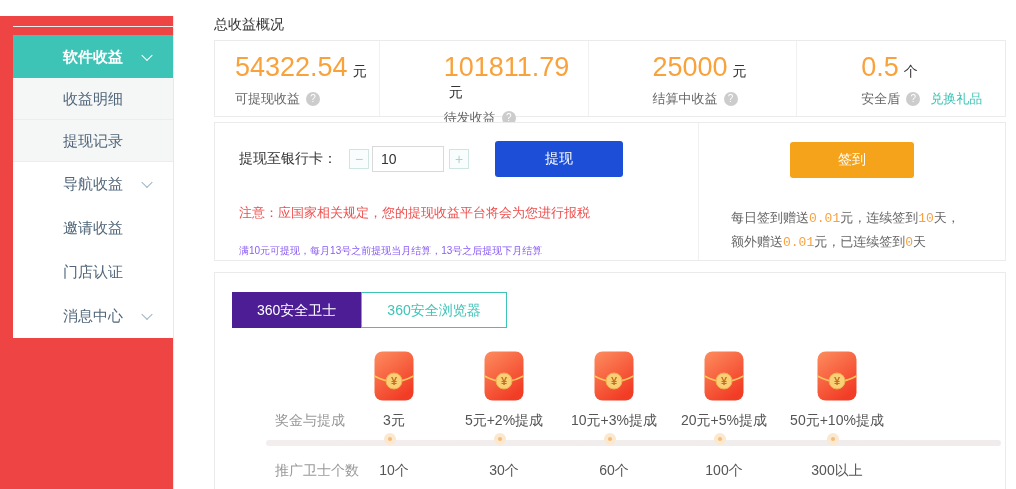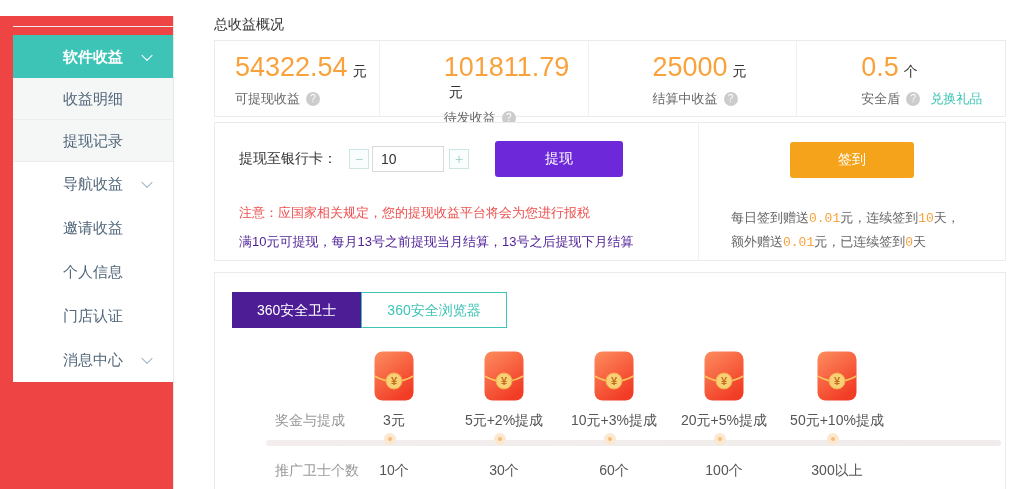--- a/index.html
+++ b/index.html
@@ -40,23 +40,23 @@
   .card.actions { top:122px; height:139px; display:flex; }
   .withdraw-pane { width:483px; padding:18px 0 0 24px; }
   .wd-row { display:flex; align-items:center; height:36px; }
   .wd-label { font-size:14px; color:#333; margin-right:12px; }
   .step-btn { width:20px; height:20px; border:1px solid #cfe5e1; background:#fafdfd;
     color:#a8d4cc; font-size:14px; line-height:18px; text-align:center; cursor:pointer; }
   .amount-input { width:72px; height:26px; border:1px solid #d9d9d9; margin:0 5px 0 3px;
     padding-left:8px; font-size:14px; color:#333; font-family:inherit; }
   .btn { border:none; border-radius:3px; color:#fff; font-size:14px; cursor:pointer;
     font-family:inherit; }
-  .btn.withdraw { width:128px; height:36px; background:#6d28d9; margin-left:26px; }
+  .btn.withdraw { width:128px; height:36px; background:#1d4ed8; margin-left:26px; }
   .note-red { margin-top:27px; font-size:13px; color:#ee4f4e; }
-  .note-gray { margin-top:11px; font-size:13px; color:#4c1d95; }
+  .note-gray { margin-top:22px; font-size:10px; color:#8b5cf6; }
   .signin-pane { flex:1; border-left:1px solid #f0f0f0; padding-top:19px;font-family:Liberation Mono, monospace; }
   .btn.signin { width:124px; height:36px; background:#f5a31a; display:block; margin:0 auto; }
   .signin-text { margin:29px 0 0 32px; font-size:13px; color:#666; line-height:24px; }
   .hl { color:#f9a23c; }
 
   
   .card.promo { top:272px; height:230px; }
   .tabs { position:absolute; top:19px; left:17px; display:flex; }
   .tab { height:36px; line-height:36px; padding:0 25px; font-size:14px; cursor:pointer; }
   .tab.active { background:#4c1d95; color:#fff; }
@@ -96,23 +96,20 @@
         <span>提现记录</span>
       </div>
       <div class="menu-item">
         <span>导航收益</span>
         <span class="chev"></span>
       </div>
       <div class="menu-item">
         <span>邀请收益</span>
       </div>
       <div class="menu-item">
-        <span>个人信息</span>
-      </div>
-      <div class="menu-item">
         <span>门店认证</span>
       </div>
       <div class="menu-item">
         <span>消息中心</span>
         <span class="chev"></span>
       </div>
     </div>
   </div>
 
   <div class="main">

